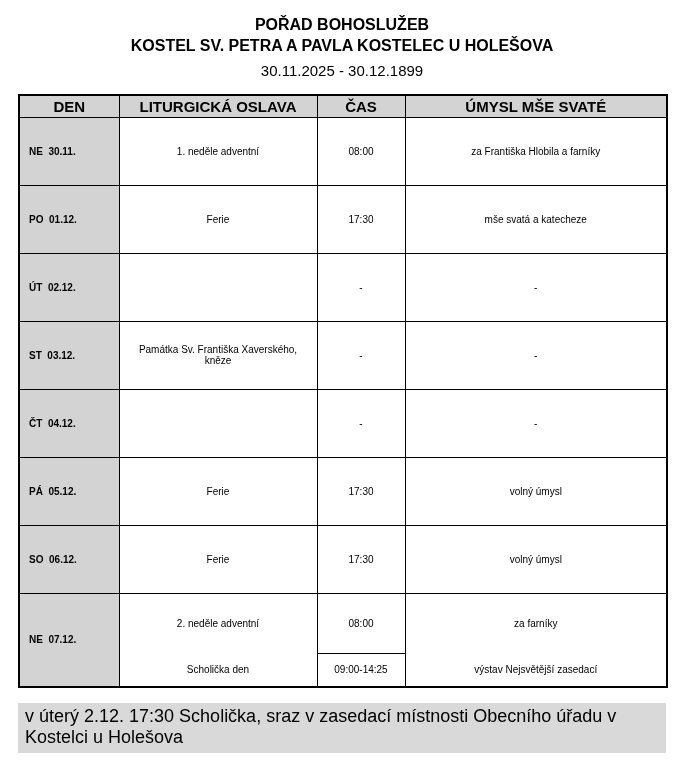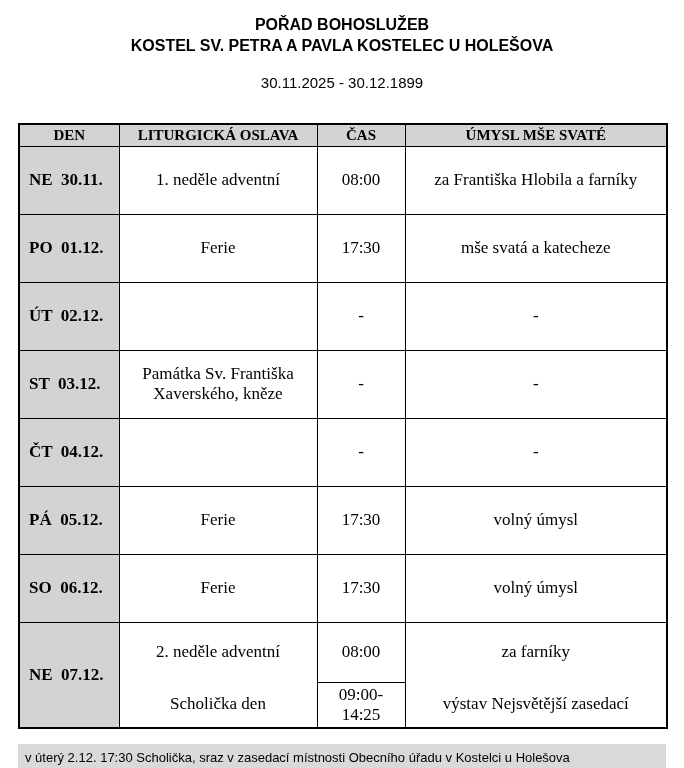--- a/index.html
+++ b/index.html
@@ -22,71 +22,70 @@
   .titles { text-align: center; }
   .title-line {
     font-size: 16px;
     font-weight: bold;
     line-height: 21px;
   }
   .date-range {
     font-size: 15px;
     font-weight: normal;
     line-height: 21px;
-    margin-top: 16px;
+    margin-top: 4px;
   }
 
   table.schedule {
     width: 648px;
-    margin-top: 30px;
+    margin-top: 13px;
     border-collapse: collapse;
     border: 2px solid var(--border, #000);
     table-layout: fixed;
-    font-family: Liberation Serif, serif;
   }
   col.c-day { width: 100px; }
   col.c-celebration { width: 198px; }
   col.c-time { width: 88px; }
   col.c-intention { width: 262px; }
 
   .schedule th {
     background: var(--header-bg, #d3d3d3);
     border: 1px solid var(--border, #000);
     font-size: 15px;
     font-weight: bold;
     height: 22px;
     padding: 1px 2px;
     text-align: center;
   }
   .schedule td {
     border: 1px solid var(--border, #000);
-    font-size: 17px;
+    font-size: 10px;
     text-align: center;
     vertical-align: middle;
-    padding: 2px 15px;
+    padding: 2px 5px;
   }
   tr.data-row { height: 68px; }
   tr.sub-row-1 { height: 60px; }
   tr.sub-row-2 { height: 34px; }
 
   td.day {
     background: var(--day-bg, #d3d3d3);
     font-weight: bold;
     text-align: left;
     padding-left: 9px;
     white-space: pre;
   }
   td.nb { border-bottom-style: hidden; }
   td.nt { border-top-style: hidden; }
 
   .note {
     width: 648px;
     margin-top: 15px;
     background: var(--note-bg, #d9d9d9);
-    font-size: 13px;
+    font-size: 18px;
     line-height: 21px;
     padding: 3px 7px 5px 7px;
   }
 </style>
 </head>
 <body>
 
 <div class="page">
 
   <div class="titles">

